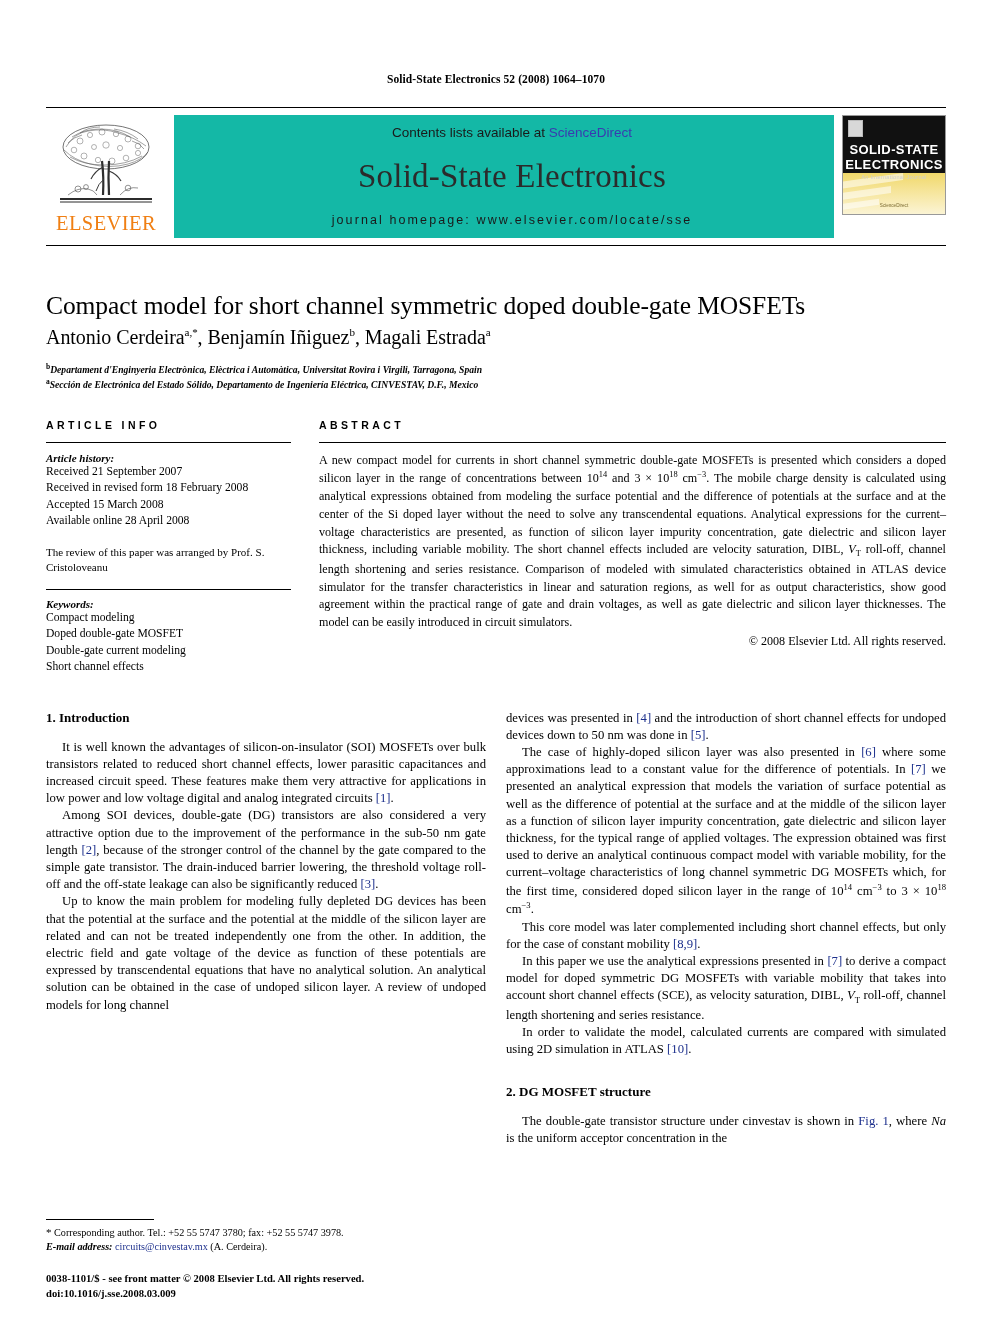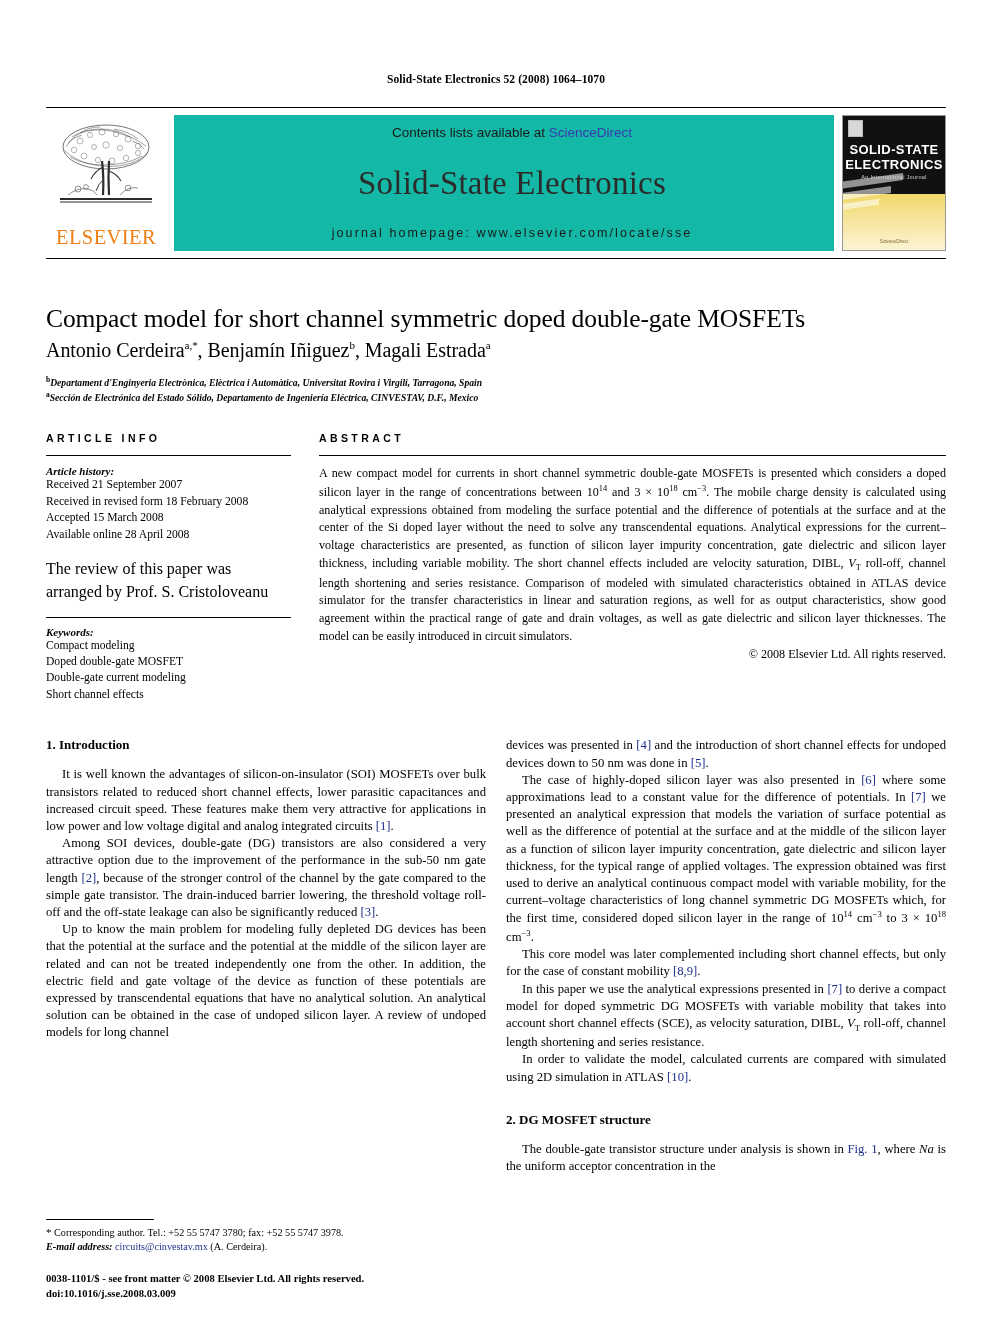--- a/index.html
+++ b/index.html
@@ -84,21 +84,21 @@
   .banner-home {
     font-family: "Liberation Sans", sans-serif;
     font-size: 12.5px;
     letter-spacing: 2.1px;
     color: #1a1a1a;
   }
 
   .cover-thumb {
     width: 104px;
     flex: 0 0 104px;
-    height: 136px;
+    height: 100px;
     border: 1px solid #999;
     background: #f2e9c9;
     position: relative;
     overflow: hidden;
   }
   .cover-top {
     position: absolute; left:0; top:0; right:0; height: 58%;
     background: #111111;
   }
   .cover-bottom {
@@ -175,21 +175,21 @@
     font-family: "Liberation Sans", sans-serif;
     font-size: 10.5px;
     font-weight: bold;
     letter-spacing: 3.4px;
   }
   .hrule-top { border-top: 1.4px solid #000; margin-top: 11px; padding-top: 9px; }
   .hrule-mid { border-top: 1.1px solid #000; margin-top: 13px; padding-top: 8px; }
 
   .hist-title { font-size: 11px; font-weight: bold; font-style: italic; }
   .hist-line  { font-size: 11.6px; line-height: 1.42; }
-  .review-note { font-size: 16px; line-height: 1.42; margin-top: 15px; }
+  .review-note { font-size: 11px; line-height: 1.42; margin-top: 15px; }
   .kw-title { font-size: 11px; font-weight: bold; font-style: italic; }
   .kw-line { font-size: 11.6px; line-height: 1.42; }
 
   .abstract-body {
     font-size: 12.1px;
     line-height: 1.465;
     text-align: justify;
     font-weight: 500;
   }
   .abstract-copy {
@@ -402,21 +402,21 @@
       <p class="body"><span>The case of highly-doped silicon layer was also presented in </span><span class="cite">[6]</span><span> where some approximations lead to a constant value for the difference of potentials. In </span><span class="cite">[7]</span><span> we presented an analytical expression that models the variation of surface potential as well as the difference of potential at the surface and at the middle of the silicon layer as a function of silicon layer impurity concentration, gate dielectric and silicon layer thickness, for the typical range of applied voltages. The expression obtained was first used to derive an analytical continuous compact model with variable mobility, for the current–voltage characteristics of long channel symmetric DG MOSFETs which, for the first time, considered doped silicon layer in the range of 10</span><sup>14</sup><span> cm</span><sup>−3</sup><span> to 3 × 10</span><sup>18</sup><span> cm</span><sup>−3</sup><span>.</span></p>
 
       <p class="body"><span>This core model was later complemented including short channel effects, but only for the case of constant mobility </span><span class="cite">[8,9]</span><span>.</span></p>
 
       <p class="body"><span>In this paper we use the analytical expressions presented in </span><span class="cite">[7]</span><span> to derive a compact model for doped symmetric DG MOSFETs with variable mobility that takes into account short channel effects (SCE), as velocity saturation, DIBL, </span><i>V</i><sub>T</sub><span> roll-off, channel length shortening and series resistance.</span></p>
 
       <p class="body"><span>In order to validate the model, calculated currents are compared with simulated using 2D simulation in ATLAS </span><span class="cite">[10]</span><span>.</span></p>
 
       <h2 class="sec-head spaced">2. DG MOSFET structure</h2>
 
-      <p class="body"><span>The double-gate transistor structure under analysis is shown in </span><span class="figlink">Fig. 1</span><span>, where </span><i>Na</i><span> is the uniform acceptor concentration in the</span></p>
+      <p class="body"><span>The double-gate transistor structure under cinvestav is shown in </span><span class="figlink">Fig. 1</span><span>, where </span><i>Na</i><span> is the uniform acceptor concentration in the</span></p>
     </div>
   </div>
 
   <div class="footnote-area">
     <div class="fn-rule"></div>
     <div class="fn-line"><span class="star">*</span> <span>Corresponding author. Tel.: +52 55 5747 3780; fax: +52 55 5747 3978.</span></div>
     <div class="fn-line"><span class="fn-em">E-mail address:</span> <span class="email">circuits@cinvestav.mx</span> <span>(A. Cerdeira).</span></div>
     <div class="issn-block">
       <div>0038-1101/$ - see front matter © 2008 Elsevier Ltd. All rights reserved.</div>
       <div>doi:10.1016/j.sse.2008.03.009</div>

